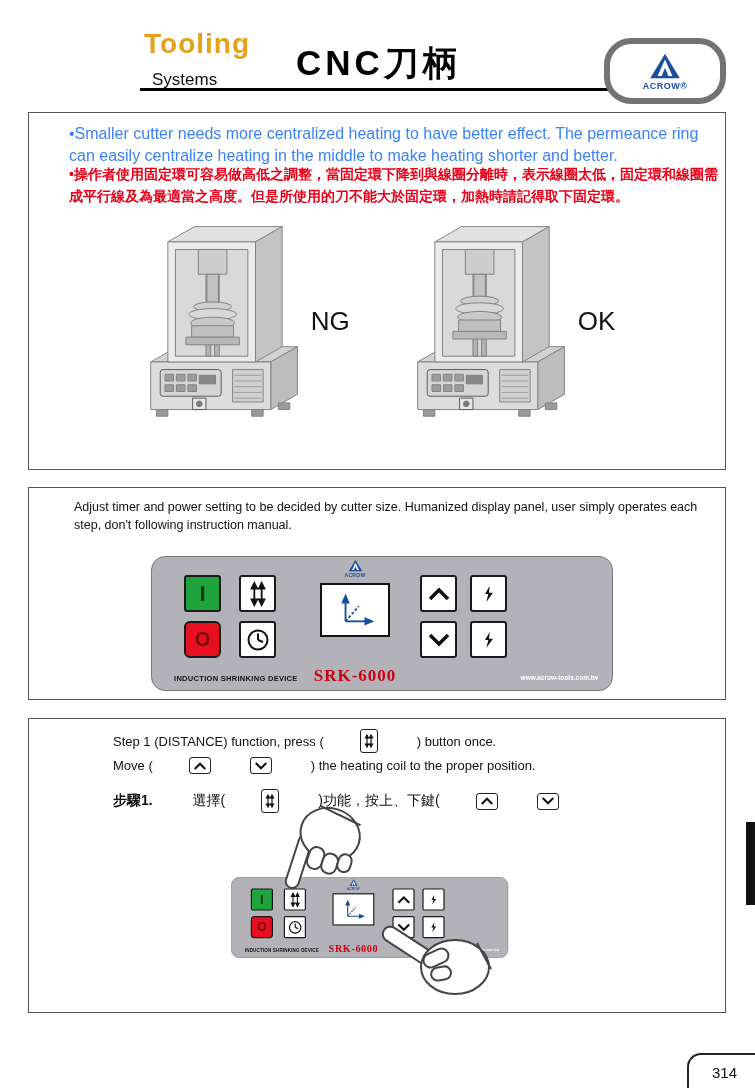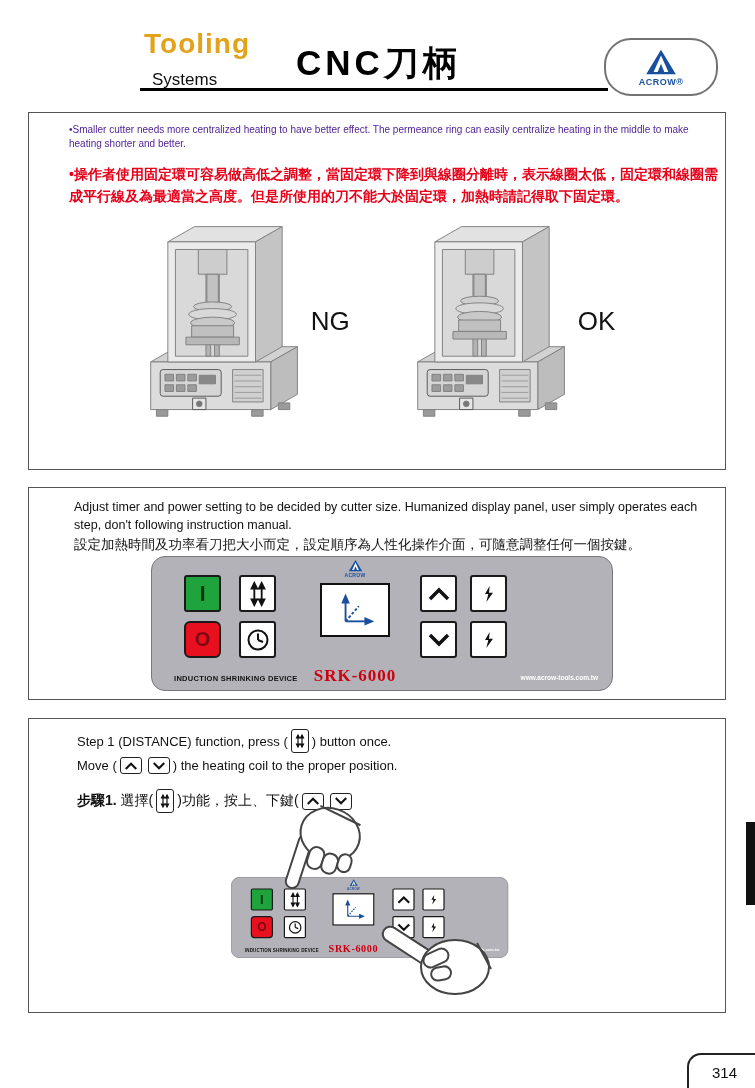--- a/index.html
+++ b/index.html
@@ -3,32 +3,32 @@
 <meta charset="utf-8">
 <style>
   html,body{margin:0;padding:0;background:#fff;}
   body{width:755px;height:1088px;position:relative;font-family:"Liberation Sans",sans-serif;color:#111;overflow:hidden;}
 
   
   .brand-title{position:absolute;left:144px;top:28px;font-size:28px;font-weight:bold;color:#E3A219;letter-spacing:1px;}
   .brand-subtitle{position:absolute;left:152px;top:70px;font-size:17px;font-weight:normal;color:#111;}
   .page-title{position:absolute;left:296px;top:40px;font-size:35px;font-weight:bold;letter-spacing:4px;color:#000;}
   .header-line{position:absolute;left:140px;top:88px;width:468px;height:3px;background:#000;}
-  .logo-frame{position:absolute;left:604px;top:38px;width:110px;height:54px;border:2px solid #737373;border-radius:27px;
+  .logo-frame{position:absolute;left:604px;top:38px;width:110px;height:54px;border:6px solid #737373;border-radius:27px;
               display:flex;flex-direction:column;align-items:center;justify-content:center;background:#fff;}
   .logo-text{font-size:9px;font-weight:bold;color:#1A4F9E;letter-spacing:0.5px;margin-top:1px;}
 
   
   .box{position:absolute;left:28px;width:698px;border:1px solid #555;background:#fff;box-sizing:border-box;}
   #box1{top:112px;height:358px;}
   #box2{top:487px;height:213px;padding-left:36px;}
   #box3{top:718px;height:295px;}
 
   
-  .red-en{position:absolute;left:40px;top:10px;width:648px;font-size:10px;line-height:1.4;color:#4c1d95;}
+  .red-en{position:absolute;left:40px;top:10px;width:648px;font-size:16px;line-height:1.4;color:#3b82f6;}
   .red-zh{position:absolute;left:40px;top:50px;width:658px;font-size:14px;line-height:1.6;color:#E60019;font-weight:bold;}
   .machines{position:absolute;left:0;top:106px;width:100%;display:flex;justify-content:center;gap:56px;}
   .machine-fig{display:flex;flex-direction:row;align-items:center;}
   .machine-label{font-size:26px;color:#111;margin-top:2px;}
 
   
   .blk-en{position:absolute;left:45px;top:10px;width:625px;font-size:12.5px;line-height:1.45;color:#111;}
   .blk-zh{position:absolute;left:45px;top:48px;width:645px;font-size:13.5px;color:#111;}
 
   
@@ -53,21 +53,21 @@
   .model{position:absolute;left:150px;bottom:4px;width:106px;text-align:center;
          font-family:"Liberation Serif",serif;font-weight:bold;font-size:17px;color:#CC0011;letter-spacing:1px;}
   .website{position:absolute;right:14px;bottom:9px;font-size:6.5px;color:#fff;font-weight:bold;}
 
   .panel-large-wrap{position:absolute;left:122px;top:68px;width:462px;height:135px;}
   .panel-small-wrap{position:absolute;left:202px;top:158px;width:280px;height:84px;}
   .panel-small-wrap .panel{transform:scale(0.6);transform-origin:0 0;}
 
   
   .step-line{position:absolute;left:48px;display:flex;align-items:center;font-size:13px;color:#111;}
-  .step-line span{white-space:pre;}
+  .step-line span{white-space:pre;margin-left:36px;}
   #step-l1{top:10px;}
   #step-l2{top:38px;}
   #step-l3{top:70px;font-size:14px;}
   .zh-bold{font-weight:bold;}
   .inline-btn{display:inline-flex;align-items:center;justify-content:center;background:#fff;border:1.5px solid #222;
               border-radius:3px;margin:0 3px;box-sizing:border-box;}
   .inline-tall{width:18px;height:24px;}
   .inline-wide{width:22px;height:17px;}
 
   .hand{position:absolute;}
@@ -181,21 +181,20 @@
           <circle cx="63" cy="194" r="3" fill="#777"></circle>
         </g>
       </svg>
       <div class="machine-label">OK</div>
     </div>
   </div>
 </div>
 
 <div class="box" id="box2">
   <div class="blk-en">Adjust timer and power setting to be decided by cutter size. Humanized display panel, user simply operates each step, don't following instruction manual.</div>
-  <div class="blk-zh">設定加熱時間及功率看刀把大小而定，設定順序為人性化操作介面，可隨意調整任何一個按鍵。</div>
 
   <div class="panel-large-wrap">
     <div class="panel">
       <div class="panel-logo">
         <svg width="15" height="13" viewBox="0 0 40 34">
           <polygon points="20,2 38,32 2,32" fill="#1A4F9E"></polygon>
           <polygon points="20,9 29,29 24,29 20,19 16,29 11,29" fill="#fff"></polygon>
         </svg>
         <span class="mini-logo-text">ACROW</span>
       </div>

